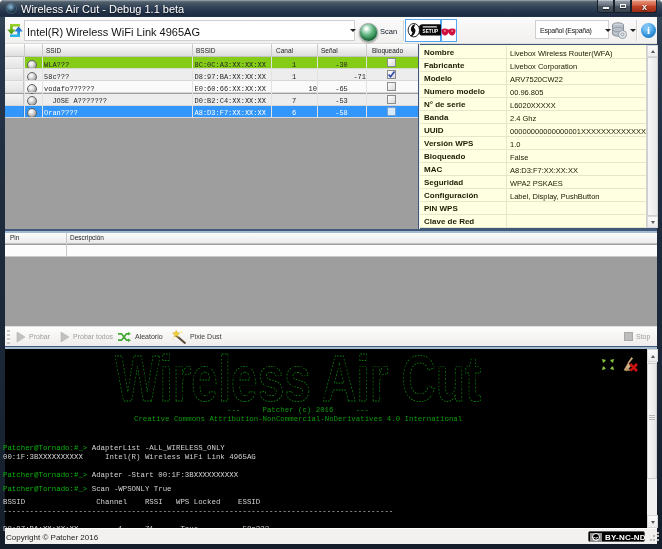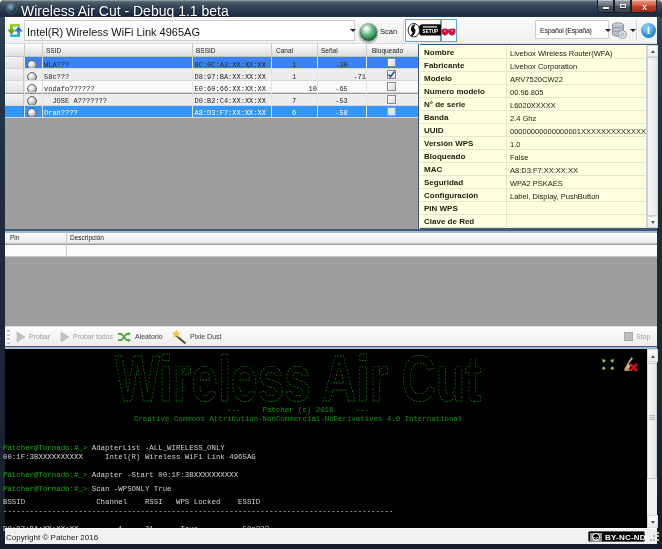--- a/index.html
+++ b/index.html
@@ -1,20 +1,20 @@
 <!DOCTYPE html>
 <html><head><meta charset="utf-8">
 <style>
 html,body{margin:0;padding:0;background:#fff;}
 *{box-sizing:border-box;}
 #win{position:relative;width:662px;height:549px;font-family:"Liberation Sans",sans-serif;overflow:hidden;background:linear-gradient(180deg,#3c4c5e 0%,#2a3a4e 8%,#1f2d40 30%,#1a2636 70%,#141d29 100%);border-radius:4px 4px 0 0;}
 .abs{position:absolute;}
 #tb-grad{left:0;top:0;width:662px;height:17px;background:linear-gradient(180deg,#65747f 0%,#4c5b66 10%,#35455a 35%,#25354b 65%,#1d2c42 90%,#253549 100%);border-radius:4px 4px 0 0;border-top:1px solid #8b97a2;}
 #title-ico{left:6px;top:3px;width:11px;height:11px;border-radius:50%;background:radial-gradient(circle at 42% 35%,#7aa2bd 0 12%,#2c4a62 45%,#0c1824 80%);box-shadow:inset 0 0 0 1px rgba(160,190,210,.3);}
-#title-txt{left:21px;top:2.5px;color:#fff;font-size:14px;text-shadow:0 1px 2px rgba(0,0,0,.8);}
+#title-txt{left:21px;top:2.5px;color:#fff;font-size:11px;text-shadow:0 1px 2px rgba(0,0,0,.8);}
 .capbtn{top:0;height:13px;border:1px solid #15202b;border-top:none;background:linear-gradient(180deg,#9aa5b0 0%,#68707d 45%,#46525f 55%,#39444f 100%);color:#fff;box-shadow:inset 0 1px 0 rgba(255,255,255,.35);}
 #btn-min{left:597px;width:17px;border-bottom-left-radius:3px;}
 #btn-max{left:614px;width:17px;}
 #btn-close{left:631px;width:26px;border-bottom-right-radius:3px;background:linear-gradient(180deg,#e89a80 0%,#d4654a 40%,#bc4026 55%,#9c2c16 100%);}
 .glyph{position:absolute;color:#f4f4f4;font-size:9px;font-weight:bold;text-shadow:0 1px 1px rgba(0,0,0,.7);}
 
 #client{left:5px;top:17px;width:652px;height:527px;background:#f5f4f2;}
 
 #toolbar{left:0px;top:0px;width:652px;height:27px;background:linear-gradient(180deg,#fbfbfb,#f1f0ee);border-bottom:1px solid #dcdcda;}
 #combo1{left:19px;top:3px;width:331px;height:21px;background:#fff;border:1px solid #cfcfcf;padding-left:32px;}
@@ -153,21 +153,21 @@
         <span class="gh" style="left:271px;">Canal</span>
         <span class="gh" style="left:316px;">Señal</span>
         <span class="gh" style="left:367px;">Bloqueado</span>
         <div class="gcol" style="left:19px;"></div>
         <div class="gcol" style="left:37px;"></div>
         <div class="gcol" style="left:187px;"></div>
         <div class="gcol" style="left:266px;"></div>
         <div class="gcol" style="left:312px;"></div>
         <div class="gcol" style="left:361px;"></div>
       </div>
-      <div class="grow" style="top:13.0px;background:#3b82f6;">
+      <div class="grow" style="top:13.0px;background:#84cc16;">
           <div class="rowhdr"></div>
           <div class="led"></div>
           <span class="gtxt" style="left:39px;color:#262626;">WLA???</span>
           <span class="gtxt" style="left:189.5px;color:#262626;">8C:0C:A3:XX:XX:XX</span>
           <span class="gtxt" style="left:0;width:46px;text-align:center;margin-left:266px;color:#262626;">1</span>
           <span class="gtxt" style="left:0;width:49px;text-align:center;margin-left:312px;color:#262626;">-30</span>
           <div class="cb" style=""></div>
           <div class="gline" style="top:11px;"></div>
         </div>
         <div class="grow" style="top:25.2px;background:#ededed;">

